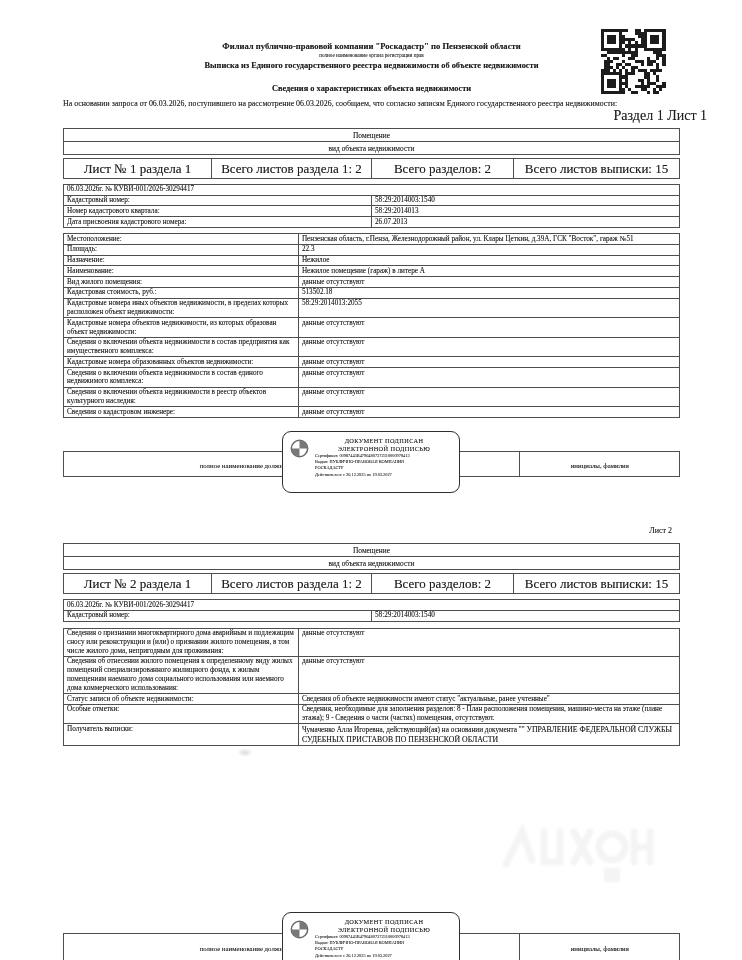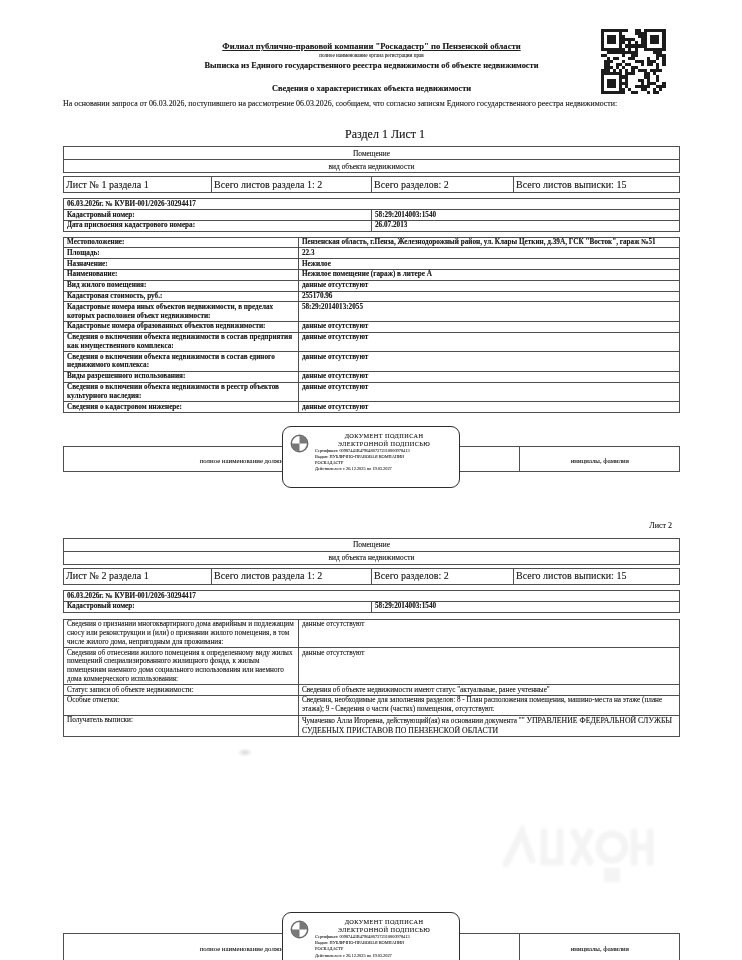--- a/index.html
+++ b/index.html
@@ -2,37 +2,37 @@
 <html><head>
 <meta charset="utf-8">
 <style>
   html,body{margin:0;padding:0;background:#e9e9e9;}
   .page{position:relative;width:742px;height:960px;background:#ffffff;overflow:hidden;
         color:#1f1f1f;font-family:"Liberation Serif",serif;
         text-shadow:0 0 .35px rgba(20,20,20,.45);}
   .content{position:absolute;left:63px;top:0;width:617px;}
 
   
-  .h-org{margin-top:41px;text-align:center;font-size:8.6px;font-weight:bold;text-decoration:underline;}
+  .h-org{margin-top:41px;text-align:center;font-size:8.6px;font-weight:bold;}
   .h-cap{text-align:center;font-size:5.2px;margin-top:1px;color:#2a2a2a;}
   .h-doc{text-align:center;font-size:8.4px;font-weight:bold;margin-top:3px;}
   .h-sec{text-align:center;font-size:8.4px;font-weight:600;margin-top:14px;}
   .h-req{font-size:7.9px;margin-top:6px;white-space:nowrap;width:660px;}
-  .h-sheet{text-align:center;font-size:12px;margin:19px -27px 0 0;}
+  .h-sheet{text-align:right;font-size:14px;margin:0 -27px 0 0;}
 
   
   .qr{position:absolute;left:598px;top:29px;width:70px;height:65px;}
 
   
   table{width:100%;border-collapse:collapse;table-layout:fixed;}
   .grid td{border:1px solid #4f4f4f;padding:.5px 3px;font-size:7.2px;line-height:1.22;vertical-align:top;word-wrap:break-word;}
   .trow td{text-align:center;font-size:7.4px;padding:1.5px 2px;}
-  .meta td{text-align:left;font-size:10px;padding:1.5px 2px;}
+  .meta td{text-align:center;font-size:13px;padding:1.5px 2px;}
   .kv .lbl{width:37%;margin-top:35px;}
-  .gap3{margin-top:3px;} .gap4{margin-top:4px;} .gap5{margin-top:5px;font-weight:bold;} .gap6{margin-top:6px;}
+  .gap3{margin-top:3px;} .gap4{margin-top:4px;} .gap5{margin-top:5px;} .gap6{margin-top:6px;}
   .caps-seg{font-size:7.8px;}
 
   
   .sigblock{position:relative;height:76px;margin-top:13px;}
   .sigline{position:absolute;left:0;right:0;height:24px;border:1px solid #4f4f4f;background:transparent;}
   .sigline .divider{position:absolute;left:74%;top:0;bottom:0;border-left:1px solid #4f4f4f;}
   .sigcap{position:absolute;font-size:6.8px;text-align:center;color:#232323;}
   .stamp{position:absolute;width:178px;height:62px;border:1.6px solid #2e2e2e;border-radius:9px;
          background:#fff;box-sizing:border-box;padding:5px 6px 3px 32px;z-index:2;}
   .stamp .logo{position:absolute;left:7px;top:7px;width:19px;height:19px;}
@@ -345,20 +345,24 @@
     <table class="grid kv gap5">
       <tbody>
           <tr>
         <td colspan="2">06.03.2026г. № КУВИ-001/2026-30294417</td>
           </tr>
       <tr>
         <td class="lbl">Кадастровый номер:</td>
         <td>58:29:2014003:1540</td>
           </tr>
       <tr>
+        <td class="lbl">Номер кадастрового квартала:</td>
+        <td>58:29:2014013</td>
+          </tr>
+      <tr>
         <td class="lbl">Дата присвоения кадастрового номера:</td>
         <td>26.07.2013</td>
           </tr>
     </tbody>
       </table>
 
     <table class="grid kv gap5">
       <tbody>
       <tr>
             <td class="lbl">Местоположение:</td>
@@ -375,40 +379,40 @@
       <tr>
             <td class="lbl">Наименование:</td>
             <td>Нежилое помещение (гараж) в литере А</td>
           </tr>
       <tr>
             <td class="lbl">Вид жилого помещения:</td>
             <td>данные отсутствуют</td>
           </tr>
       <tr>
             <td class="lbl">Кадастровая стоимость, руб.:</td>
-            <td>255170.96</td>
+            <td>513502.18</td>
           </tr>
       <tr>
             <td class="lbl">Кадастровые номера иных объектов недвижимости, в пределах которых расположен объект недвижимости:</td>
             <td>58:29:2014013:2055</td>
           </tr>
       <tr>
+            <td class="lbl">Кадастровые номера объектов недвижимости, из которых образован объект недвижимости:</td>
+            <td>данные отсутствуют</td>
+          </tr>
+      <tr>
+            <td class="lbl">Сведения о включении объекта недвижимости в состав предприятия как имущественного комплекса:</td>
+            <td>данные отсутствуют</td>
+          </tr>
+      <tr>
             <td class="lbl">Кадастровые номера образованных объектов недвижимости:</td>
             <td>данные отсутствуют</td>
           </tr>
       <tr>
-            <td class="lbl">Сведения о включении объекта недвижимости в состав предприятия как имущественного комплекса:</td>
-            <td>данные отсутствуют</td>
-          </tr>
-      <tr>
             <td class="lbl">Сведения о включении объекта недвижимости в состав единого недвижимого комплекса:</td>
-            <td>данные отсутствуют</td>
-          </tr>
-      <tr>
-            <td class="lbl">Виды разрешенного использования:</td>
             <td>данные отсутствуют</td>
           </tr>
       <tr>
             <td class="lbl">Сведения о включении объекта недвижимости в реестр объектов культурного наследия:</td>
             <td>данные отсутствуют</td>
           </tr>
       <tr>
             <td class="lbl">Сведения о кадастровом инженере:</td>
             <td>данные отсутствуют</td>
           </tr>

